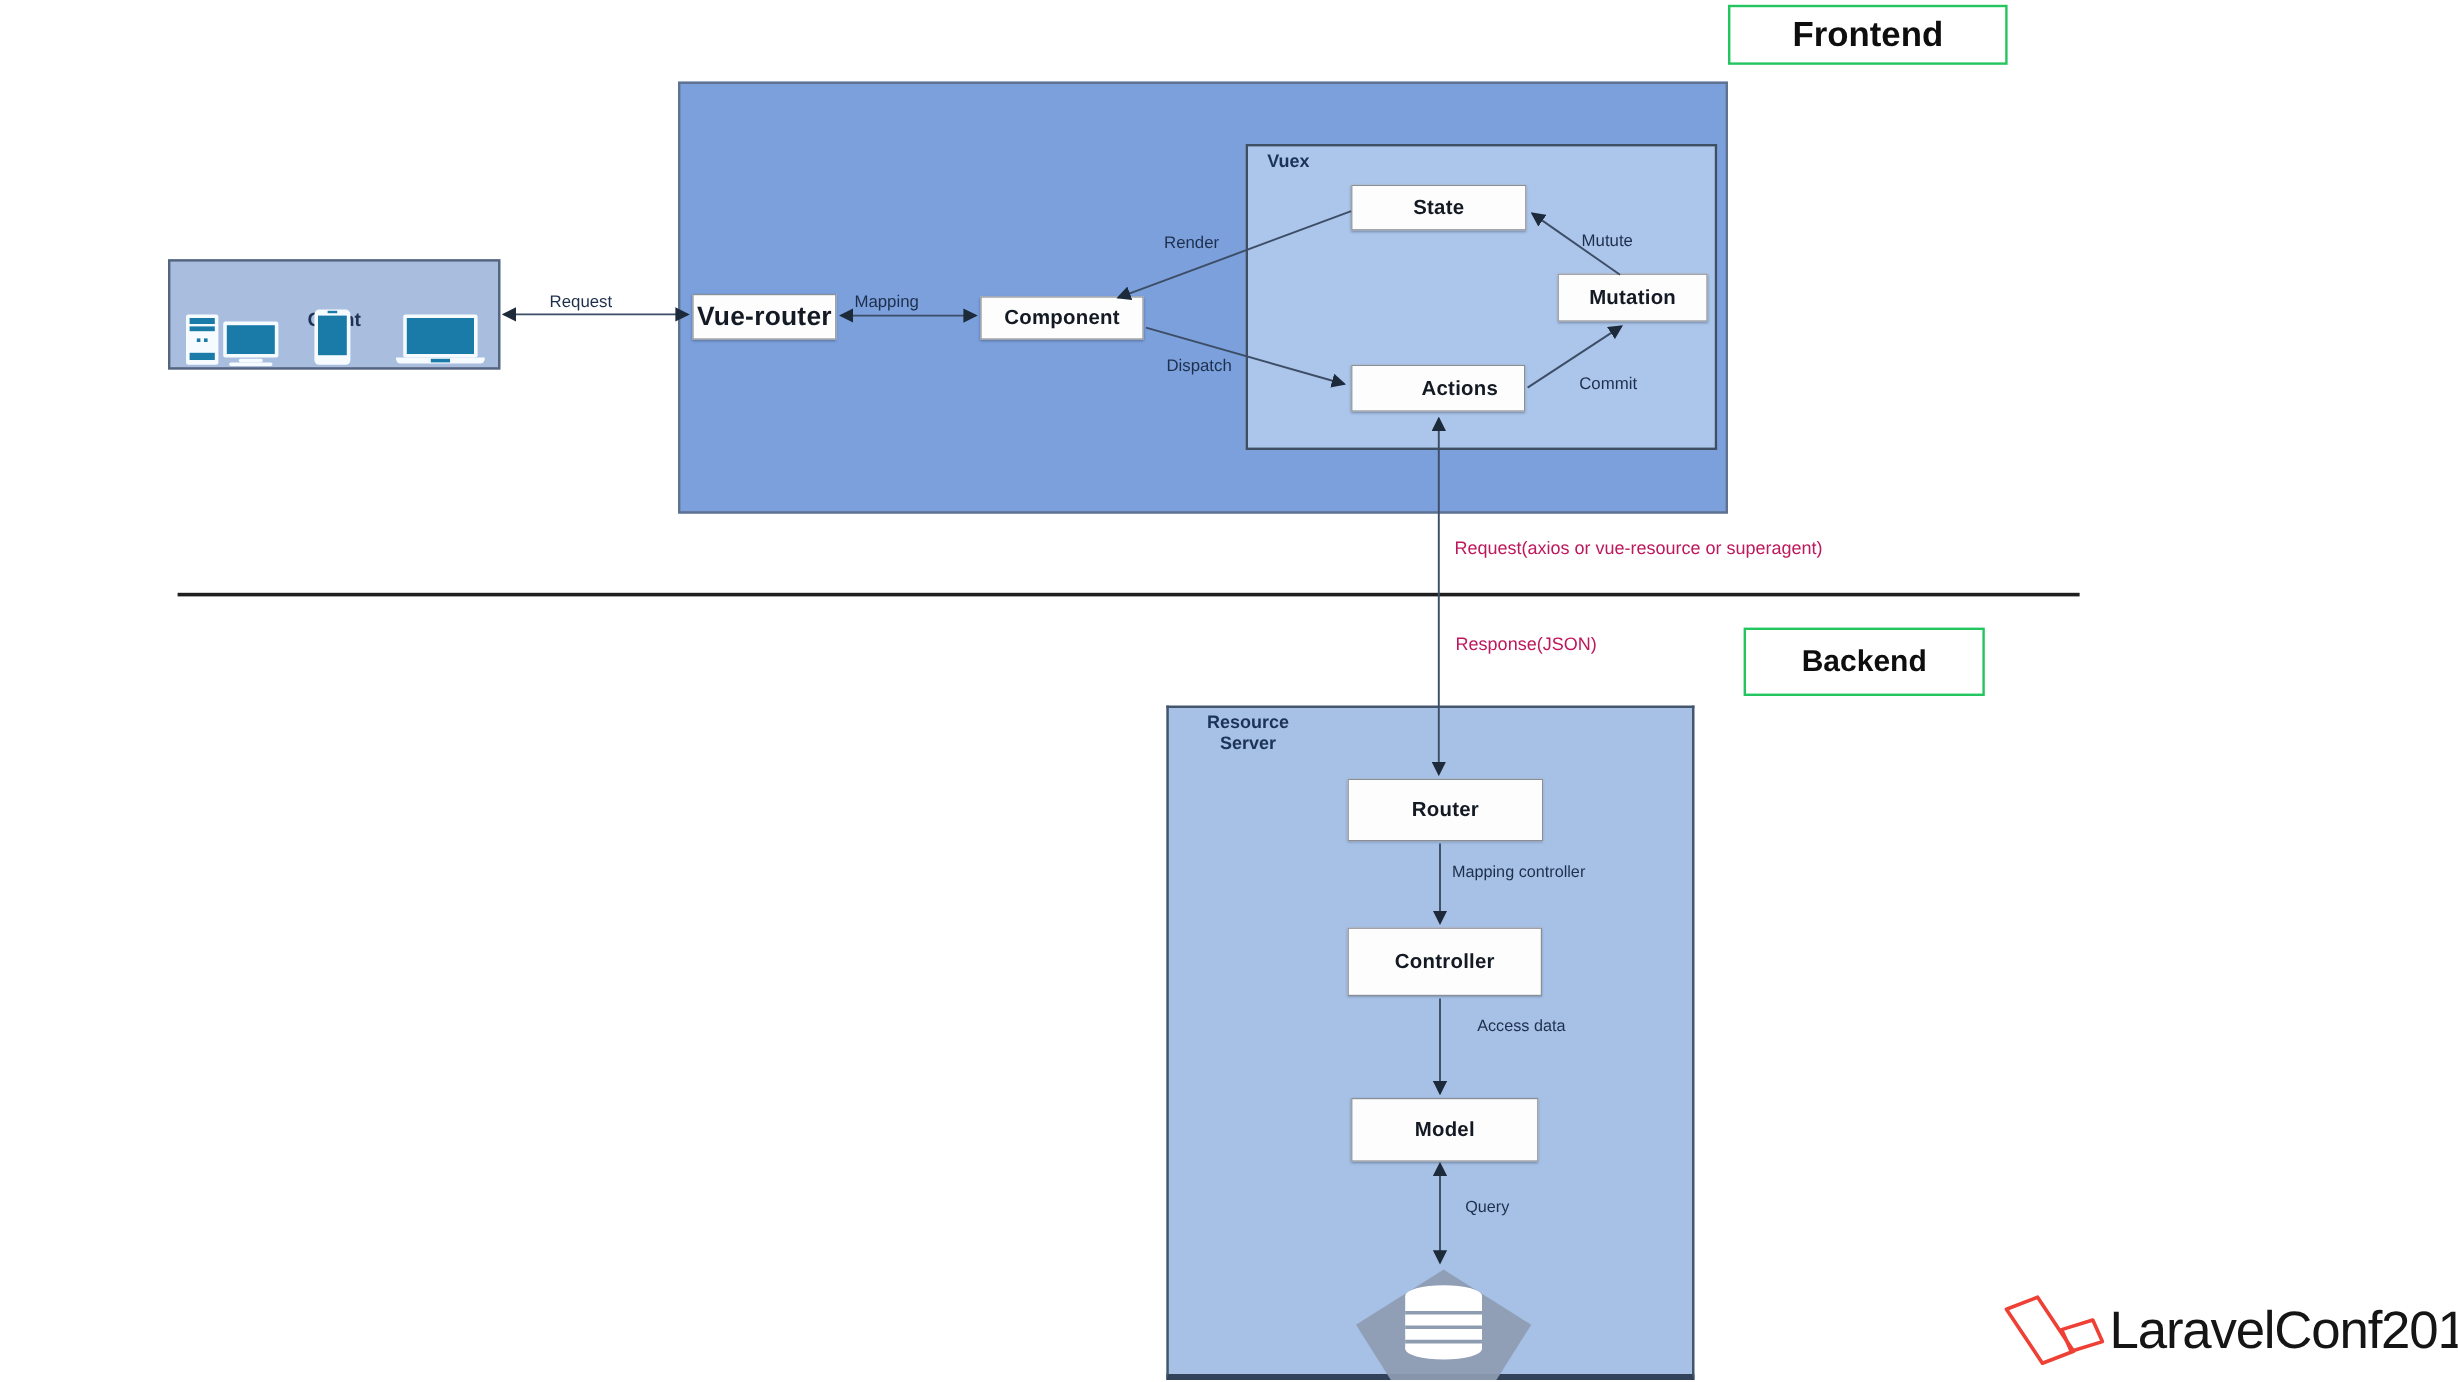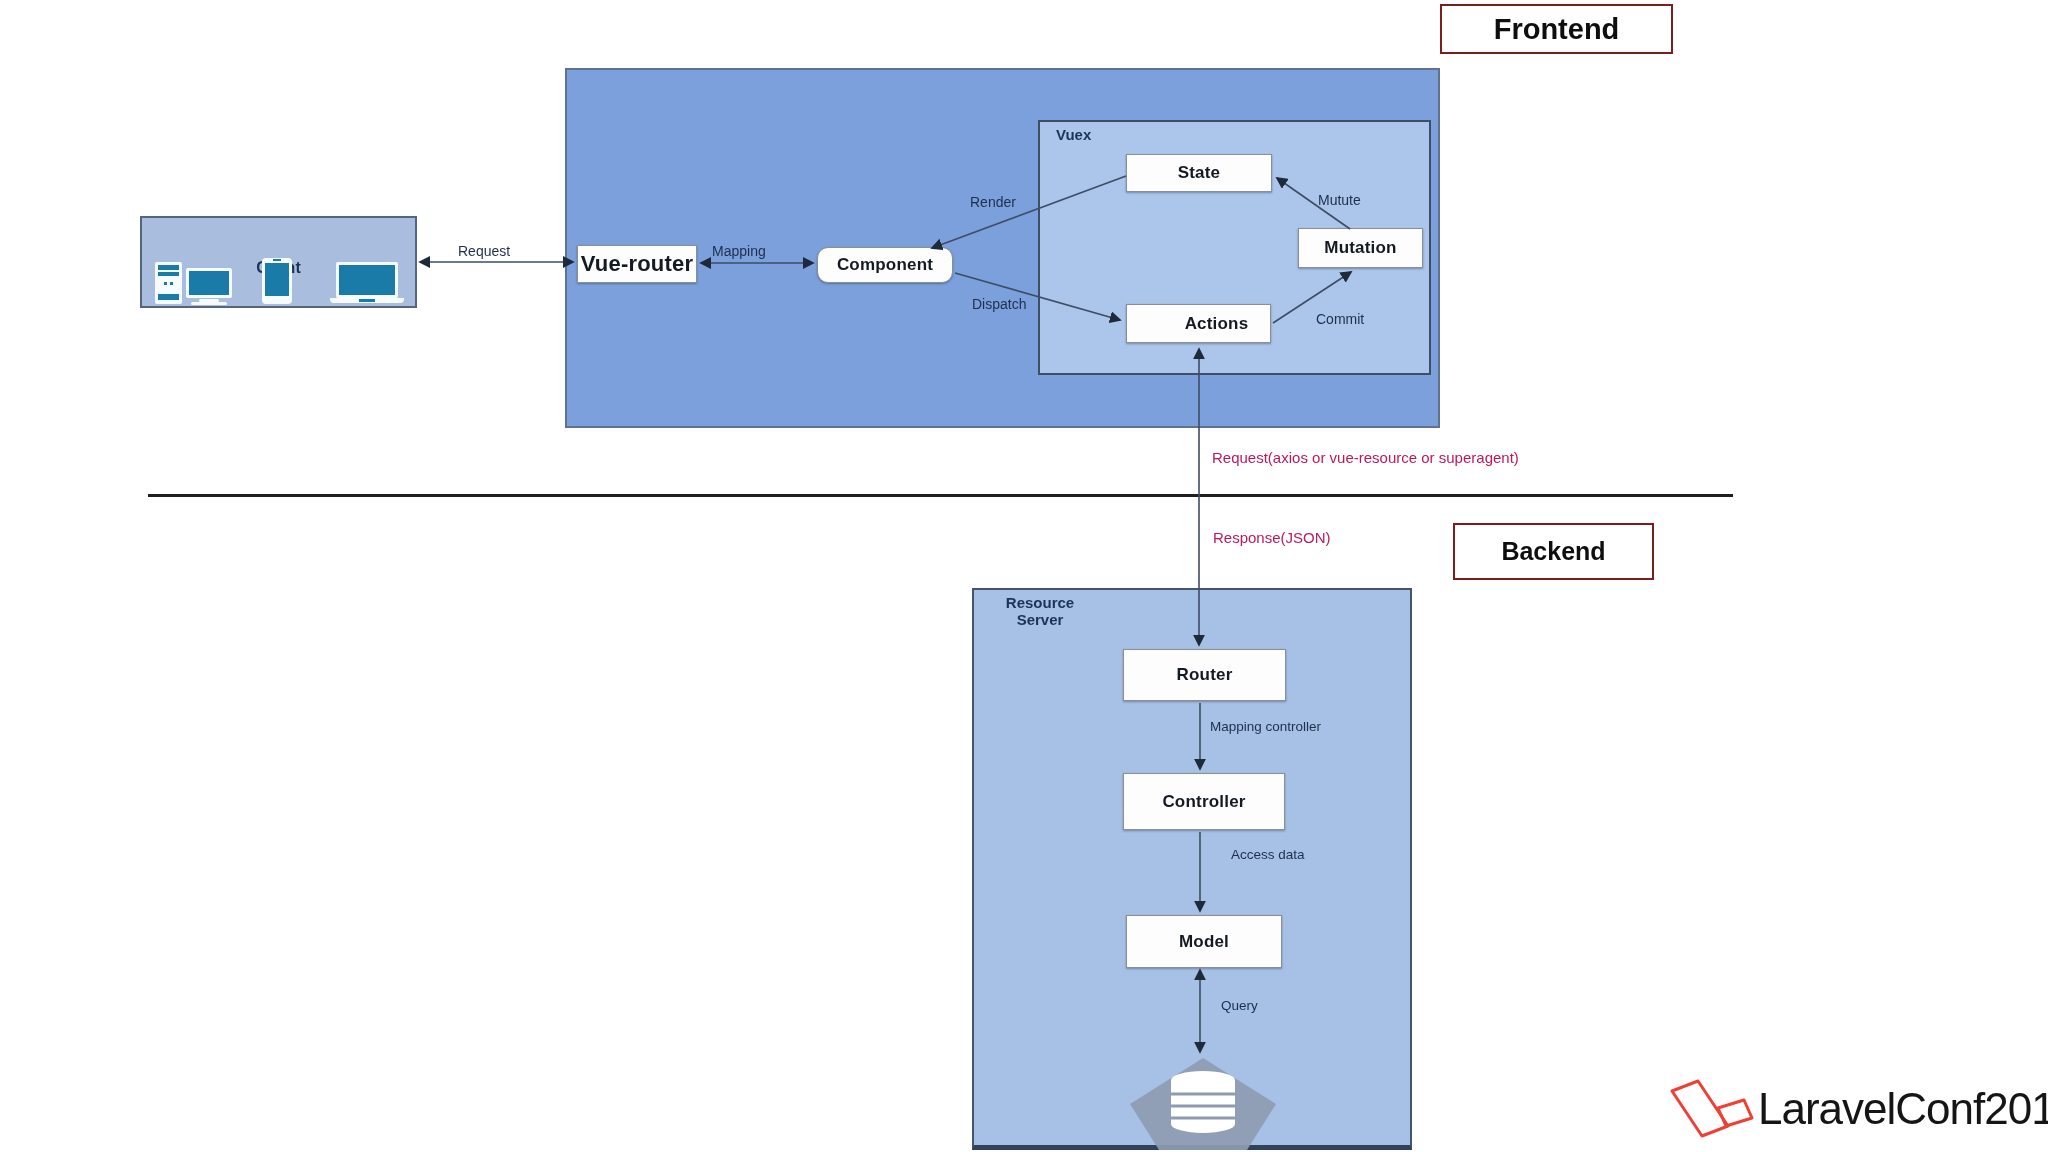--- a/index.html
+++ b/index.html
@@ -20,21 +20,21 @@
 
   .region-title { color:#1d3356; font-weight:600; font-size:15px; line-height:1.15;
       white-space:pre-line; }
 
   
   .node { background:#fdfdfd; border:1px solid #8a8f96; box-shadow:0 1px 2px rgba(20,30,50,.35);
       display:flex; align-items:center; justify-content:center;
       font-weight:bold; color:#141a24; font-size:17px; letter-spacing:.2px; }
 
   
-  .banner { background:#ffffff; border:2px solid #7f1d1d; display:flex; align-items:center;
+  .banner { background:#ffffff; border:2px solid #22c55e; display:flex; align-items:center;
       justify-content:center; font-weight:bold; color:#0e0e0e; }
   .banner.frontend { left:1440px; top:4px; width:233px; height:50px; font-size:29px; }
   .banner.backend  { left:1453px; top:523px; width:201px; height:57px; font-size:25px; }
 
   .edge-label { color:#1e2f4d; font-size:14px; white-space:nowrap; }
   .edge-label.big { font-size:15px; color:#be185d; }
 
   .divider { left:148px; top:494px; width:1585px; height:3px; background:#1f1f1f; }
 
   
@@ -86,21 +86,21 @@
   <div class="abs" style="left:330px; top:262px; width:74px; height:42px;">
     <div class="abs dev-white" style="left:6px; top:0; width:62px; height:36px;">
       <div class="screen abs" style="left:3px; top:3px; width:56px; height:30px;"></div>
     </div>
     <div class="abs dev-white" style="left:0; top:36px; width:74px; height:5px; border-radius:0 0 4px 4px;">
       <div class="screen abs" style="left:29px; top:1px; width:16px; height:3px;"></div>
     </div>
   </div>
 
   <div class="abs node" style="left:577px; top:245px; width:120px; height:38px; font-size:22px;">Vue-router</div>
-  <div class="abs node" style="left:817px; top:247px; width:136px; height:36px;border-radius:11px;">Component</div>
+  <div class="abs node" style="left:817px; top:247px; width:136px; height:36px;">Component</div>
   <div class="abs node" style="left:1126px; top:154px; width:146px; height:38px;">State</div>
   <div class="abs node" style="left:1298px; top:228px; width:125px; height:40px;">Mutation</div>
   <div class="abs node" style="left:1126px; top:304px; width:145px; height:39px;padding-left:36px;">Actions</div>
   <div class="abs node" style="left:1123px; top:649px; width:163px; height:52px;">Router</div>
   <div class="abs node" style="left:1123px; top:773px; width:162px; height:57px;">Controller</div>
   <div class="abs node" style="left:1126px; top:915px; width:156px; height:53px;">Model</div>
 
   <div class="abs banner frontend">Frontend</div>
   <div class="abs banner backend">Backend</div>
 

